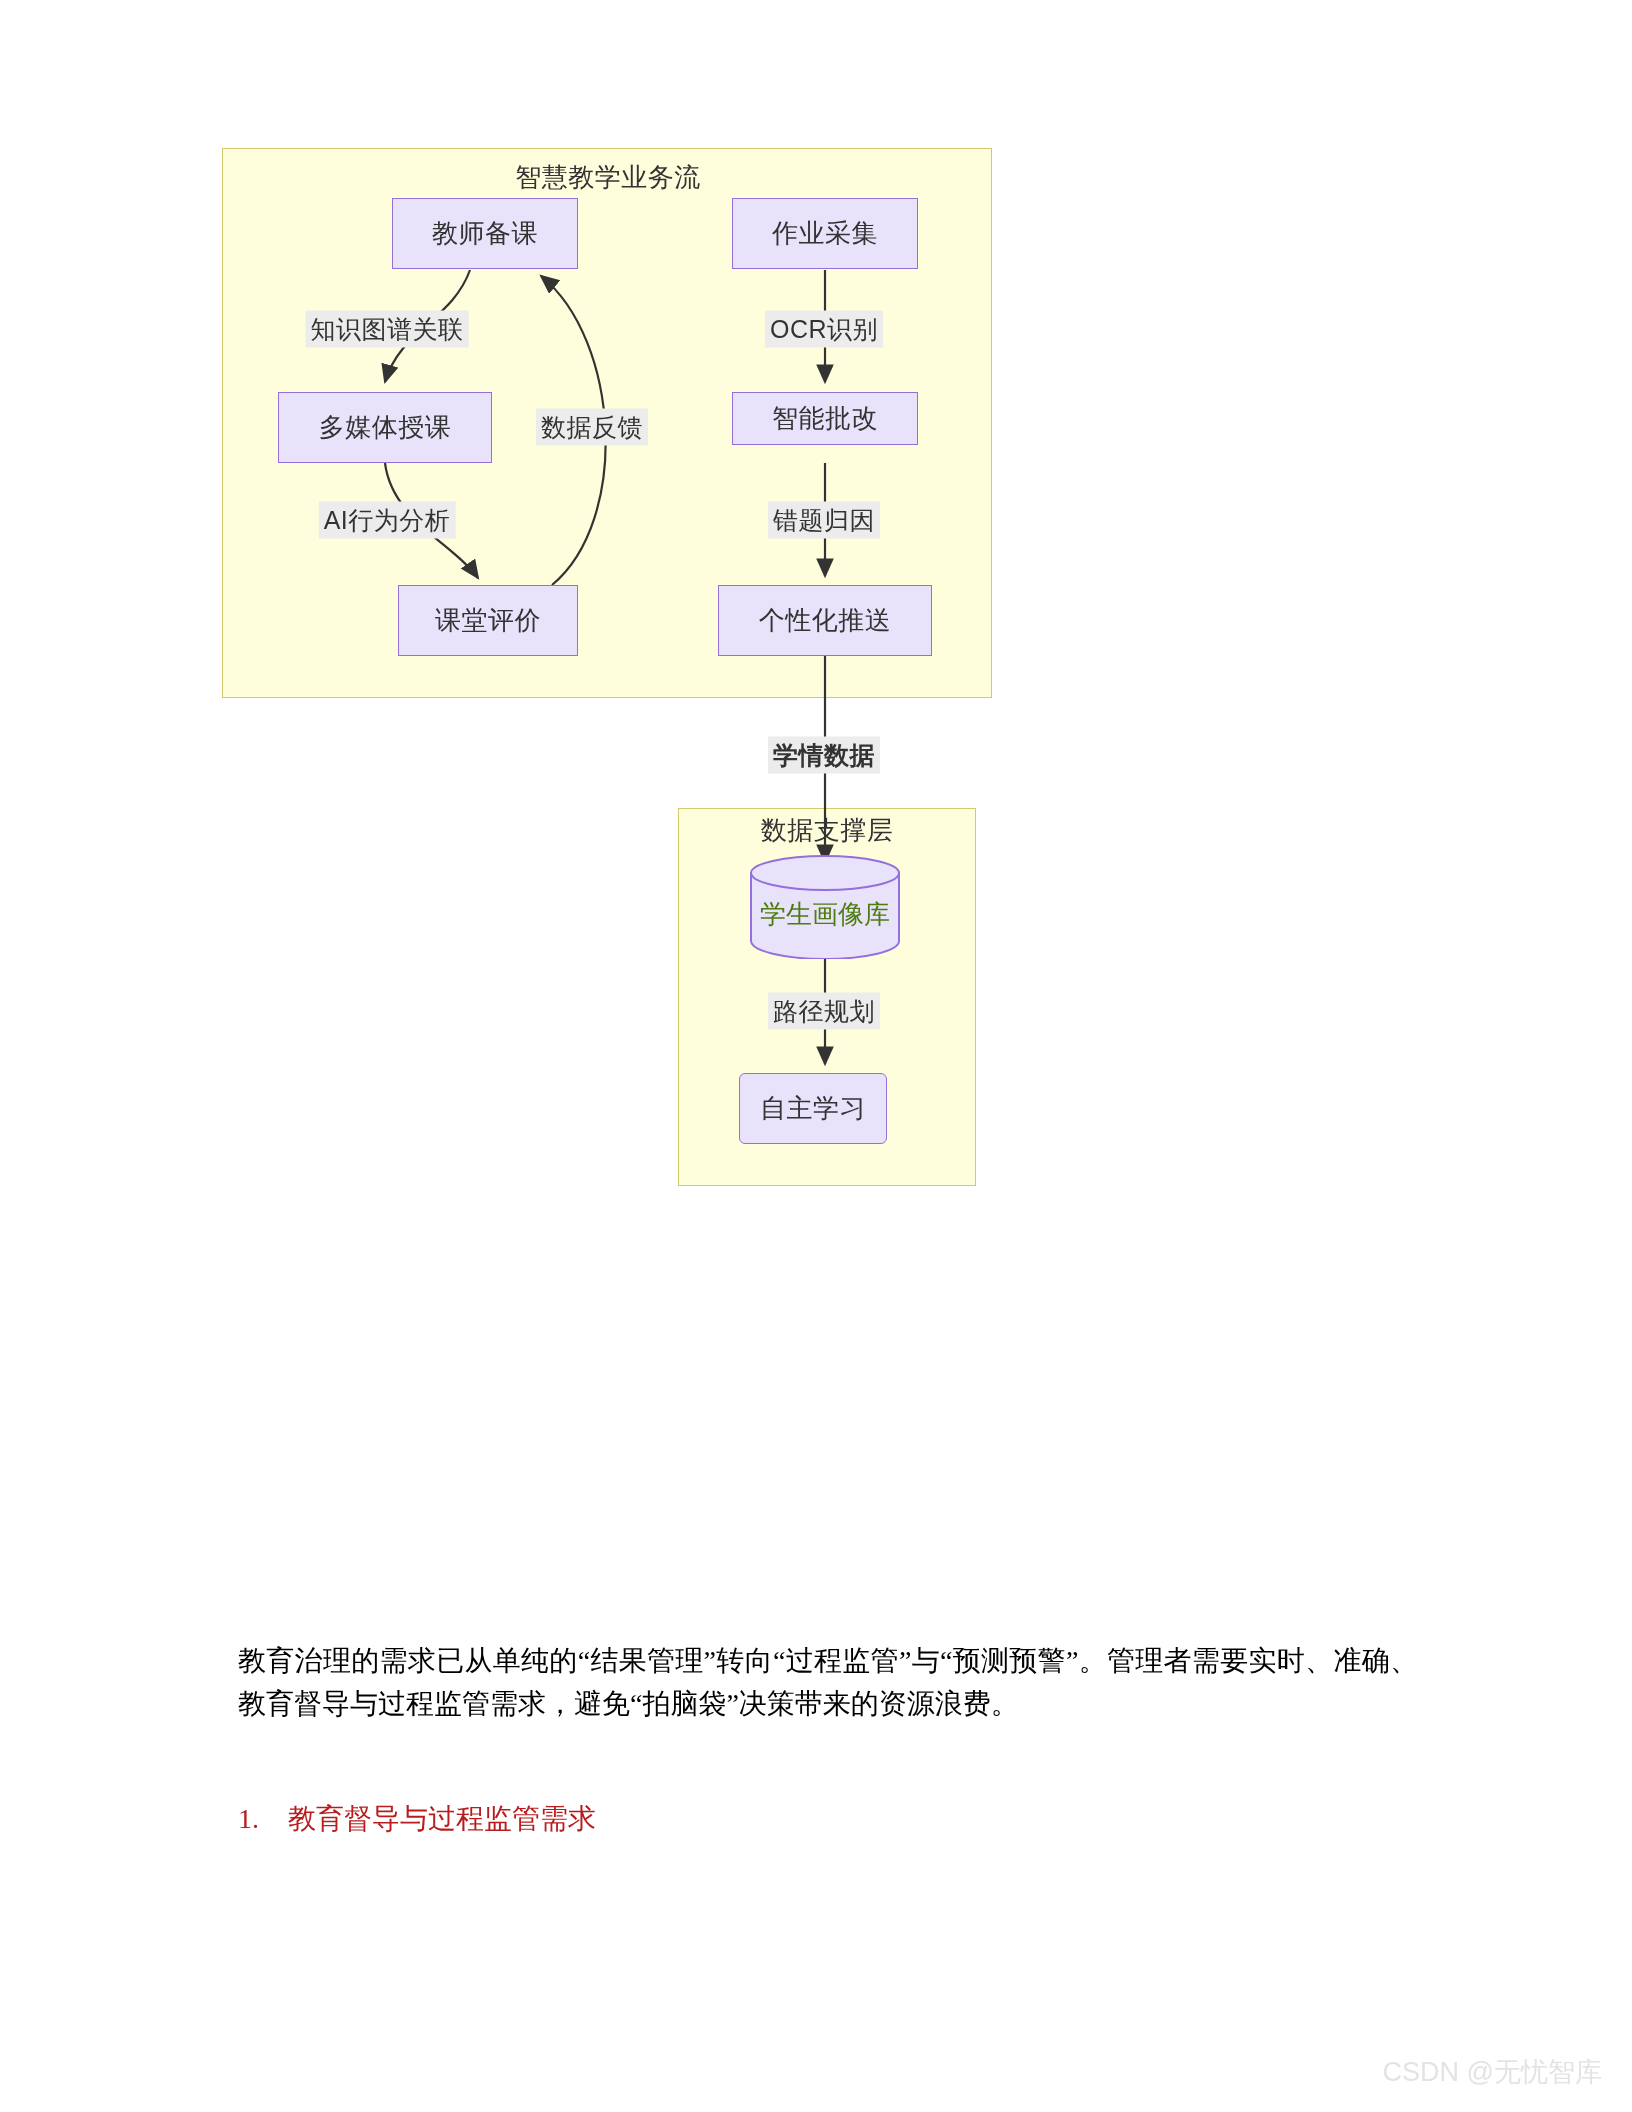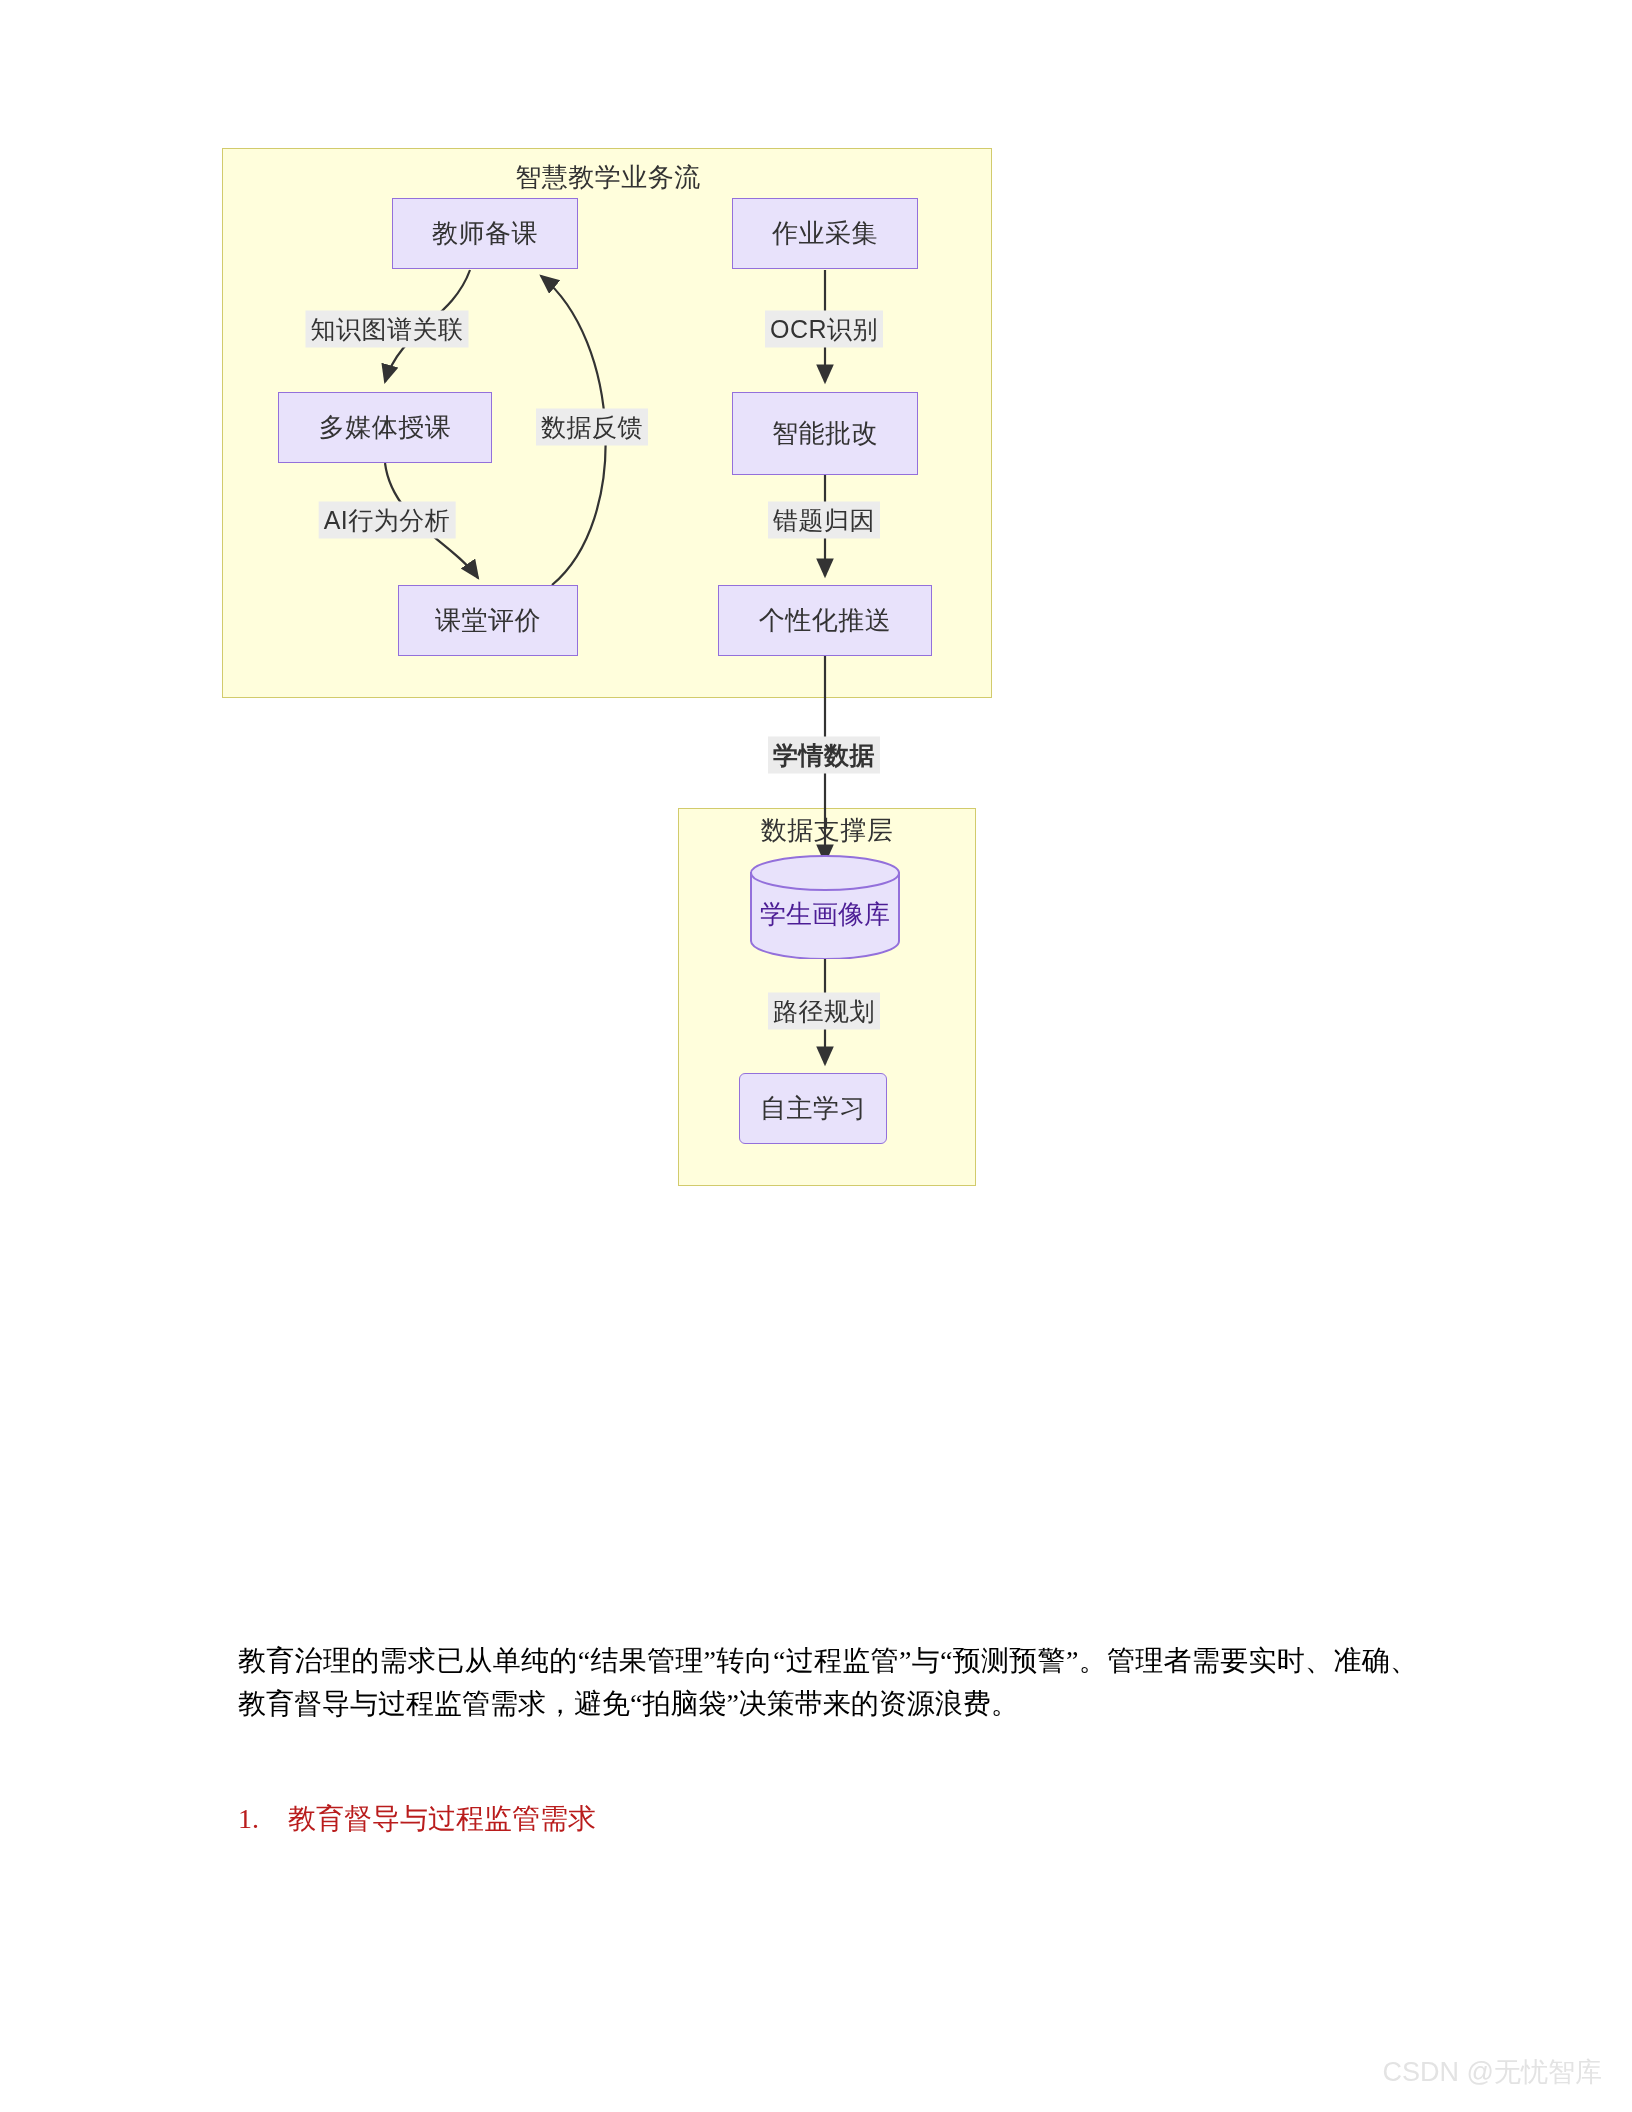--- a/index.html
+++ b/index.html
@@ -48,21 +48,21 @@
     font-size:26px;
     color:#333333;
     white-space:nowrap;
     letter-spacing:.5px;
   }
 
   
   .cylinder{
     position:absolute;
     display:flex;align-items:center;justify-content:center;
-    font-size:26px;color:#4c1d95;white-space:nowrap;
+    font-size:26px;color:#4d7c0f;white-space:nowrap;
   }
   .cylinder .cyl-svg{position:absolute;left:0;top:0;}
   .cylinder .cyl-label{position:relative;z-index:2;padding-top:14px;}
 
   
   .edge-label{
     position:absolute;
     background:#ececec;
     color:#333333;
     font-size:25px;
@@ -144,21 +144,21 @@
     </div>
 
     <div class="node" style="left:732px;top:198px;width:186px;height:71px;">
       <span>作业采集</span>
     </div>
 
     <div class="node" style="left:278px;top:392px;width:214px;height:71px;">
       <span>多媒体授课</span>
     </div>
 
-    <div class="node" style="left:732px;top:392px;width:186px;height:83px;text-align:right;">
+    <div class="node" style="left:732px;top:392px;width:186px;height:53px;text-align:right;">
       <span>智能批改</span>
     </div>
 
     <div class="node" style="left:398px;top:585px;width:180px;height:71px;">
       <span>课堂评价</span>
     </div>
 
     <div class="node" style="left:718px;top:585px;width:214px;height:71px;">
       <span>个性化推送</span>
     </div>

